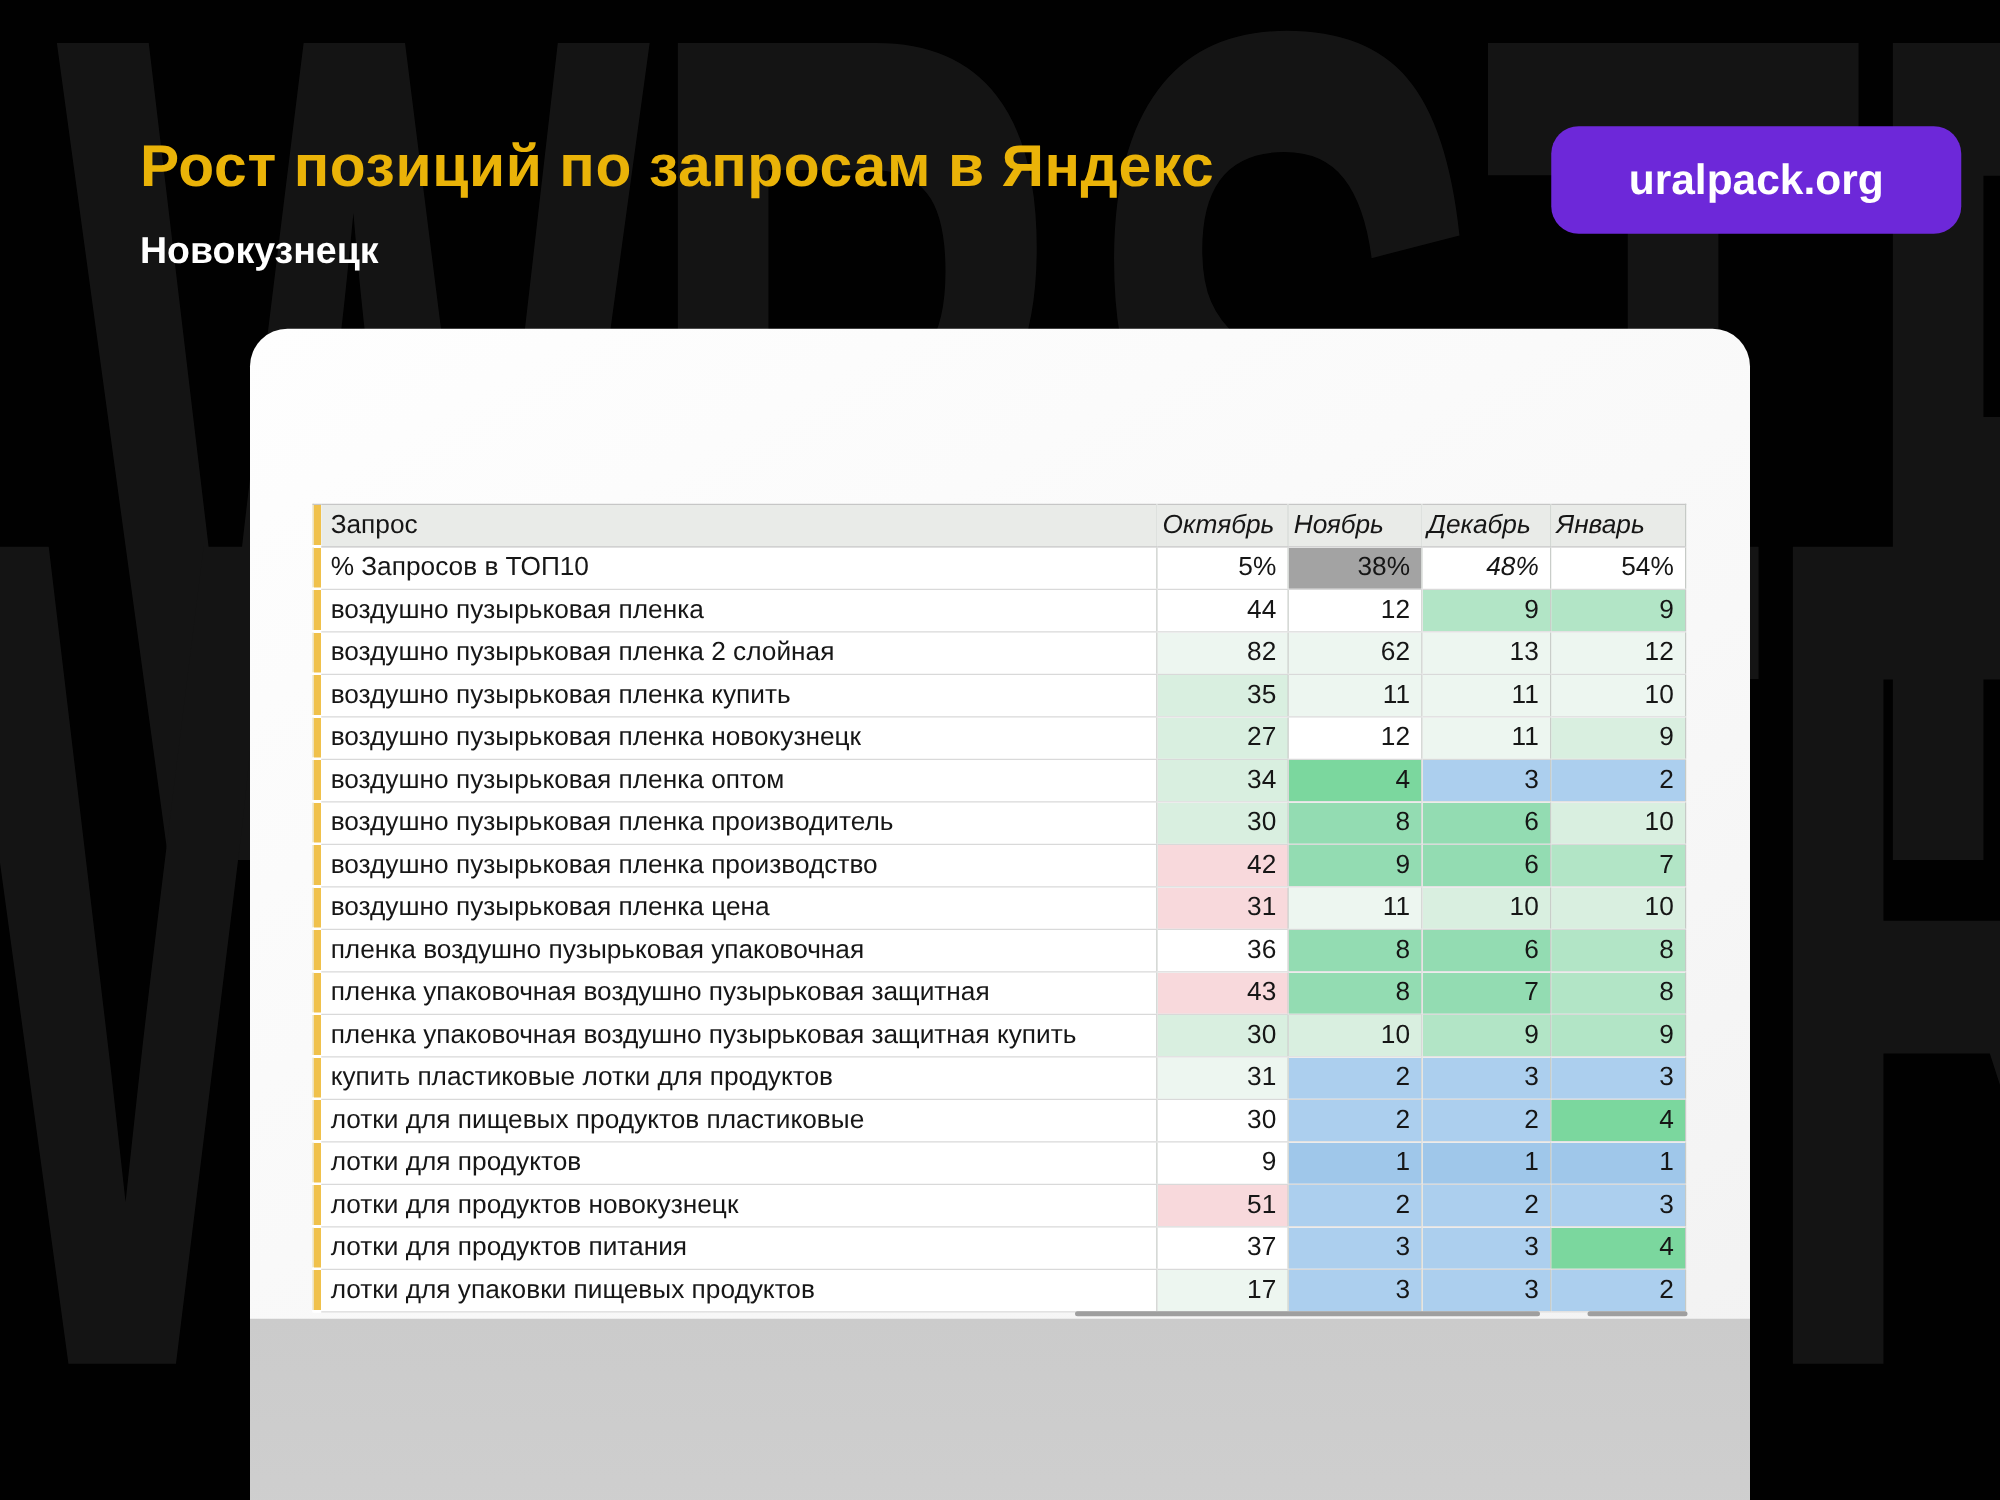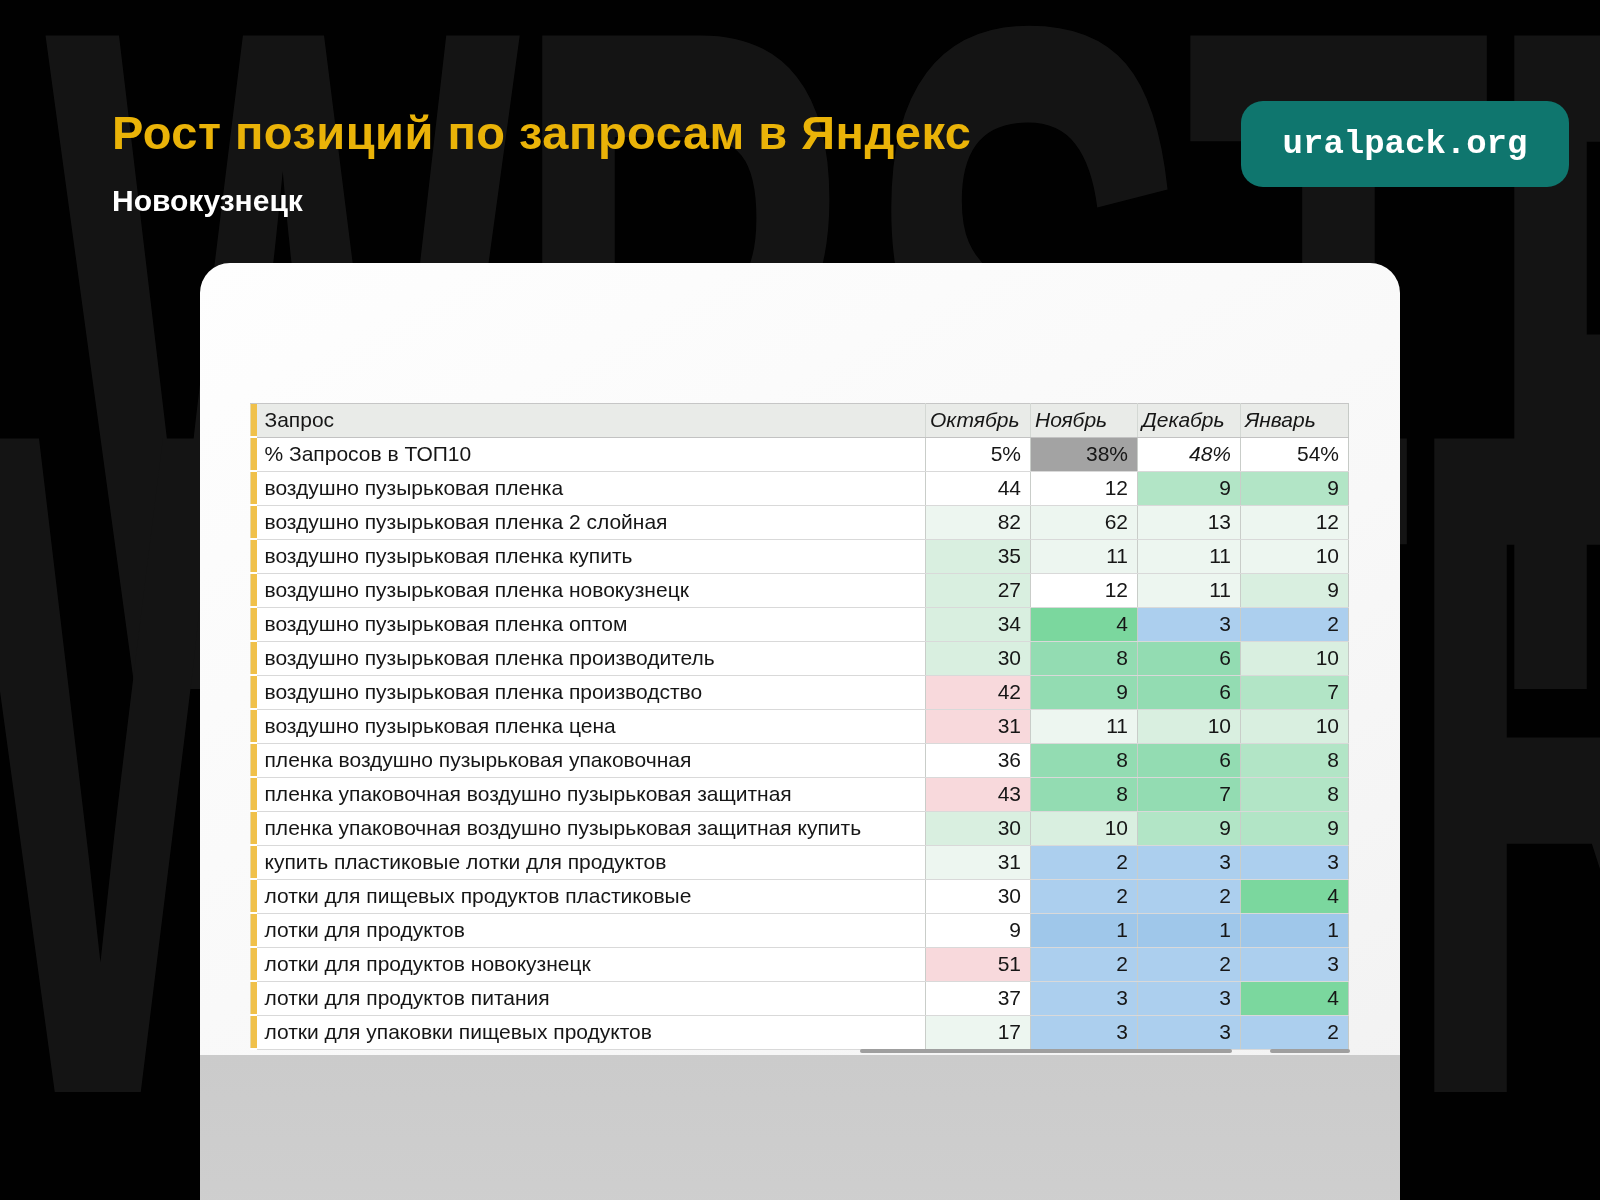--- a/index.html
+++ b/index.html
@@ -87,21 +87,21 @@
   th.num{text-align:left;padding-left:4px;border-left:1px solid #d4d8d4;font-style:italic;}
 </style>
 </head>
 <body>
 
 <div class="wm l1">WBSTR</div>
 <div class="wm l2">WBSTR</div>
 
 <div class="title">Рост позиций по запросам в Яндекс</div>
 <div class="subtitle">Новокузнецк</div>
-<div class="badge" title="uralpack.org" style="background: #0f766e; font-family: Liberation Mono, monospace;">
+<div class="badge" title="uralpack.org" style="background: #6d28d9;">
   <span>uralpack.org</span>
 </div>
 
 <div class="card">
   <div class="sheet">
     <table>
       <colgroup>
         <col style="width:6px">
           <col style="width:669px">
         <col style="width:105px">

